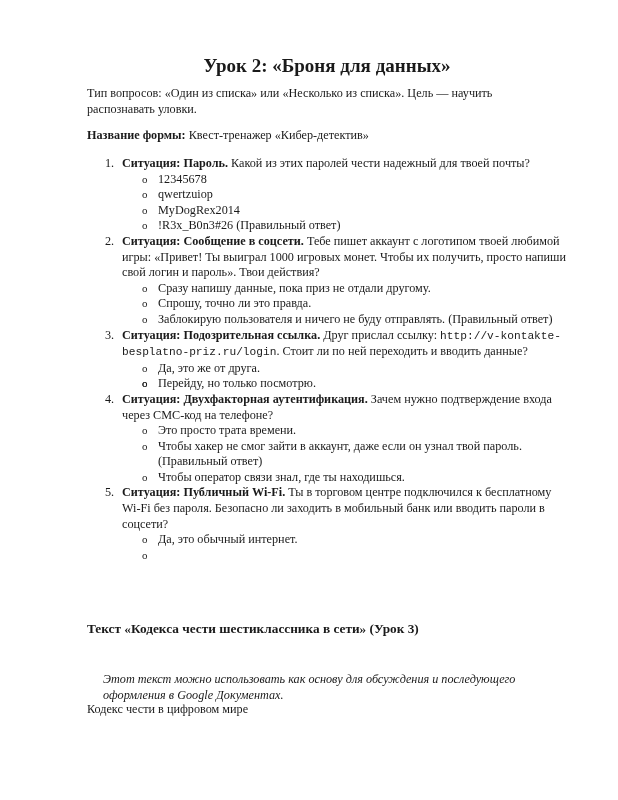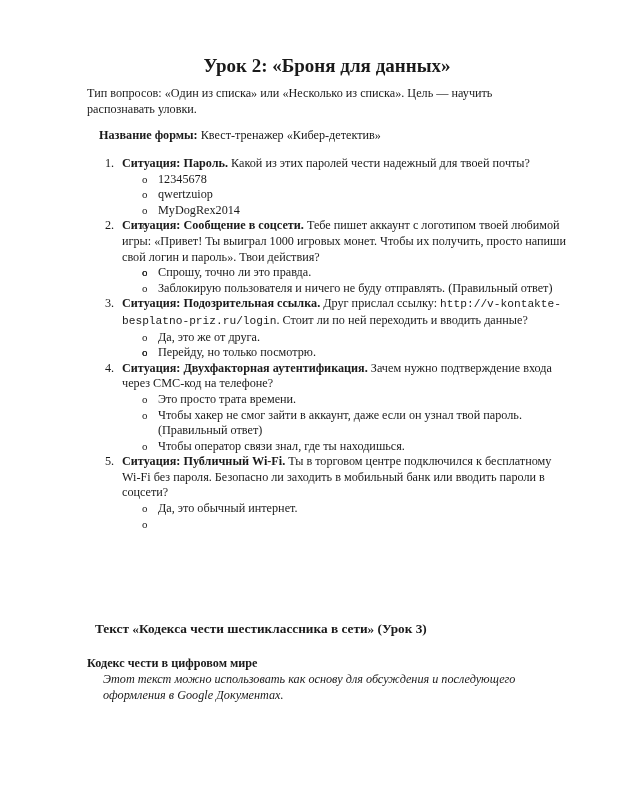--- a/index.html
+++ b/index.html
@@ -1,59 +1,59 @@
 <!DOCTYPE html>
 <html><head>
 <meta charset="utf-8">
 <style>
   html, body { margin: 0; padding: 0; background: #ffffff; }
   body { width: 618px; height: 800px; overflow: hidden; position: relative;
          font-family: "Liberation Serif", serif; color: #1a1a1a; font-size: 12.2px; line-height: 15.6px; }
   .page { position: absolute; left: 87px; top: 0; width: 480px; }
   .title { position: absolute; top: 58px; left: 0; width: 480px; text-align: center; font-weight: bold; font-size: 19px; }
   .intro { position: absolute; top: 86px; left: 0; width: 476px; }
-  .formname { position: absolute; top: 128px; left: 12px; }
+  .formname { position: absolute; top: 128px; left: 0; }
   .b { font-weight: bold; }
   .q-list { position: absolute; top: 156px; left: 0; width: 480px; margin: 0; padding: 0; list-style: none; }
   .q { position: relative; padding-left: 35px; }
   .q-num { position: absolute; left: 18px; top: 0; }
   .opts { margin: 0; padding: 0; list-style: none; }
   .opt { position: relative; padding-left: 36px; }
   .opt-bullet { position: absolute; left: 20px; top: 0; font-size: 11px; }
   .mono { font-family: "Liberation Mono", monospace; font-size: 11.2px; }
-  .h2 { position: absolute; top: 621px; left: 0; font-weight: bold; font-size: 13.3px; margin-left: 8px; }
+  .h2 { position: absolute; top: 621px; left: 0; font-weight: bold; font-size: 13.3px; }
   .intro2 { position: absolute; top: 672px; left: 0; width: 476px; font-style: italic; margin-left: 16px; }
-  .h3 { position: absolute; top: 656px; left: 0; font-weight: bold; }
+  .h3 { position: absolute; top: 702px; left: 0; font-weight: normal; }
 </style>
 </head>
 <body>
 
 <div class="page">
   <div class="title">Урок 2: «Броня для данных»</div>
   <div class="intro">Тип вопросов: «Один из списка» или «Несколько из списка». Цель — научить распознавать уловки.</div>
   <div class="formname">
     <span class="b">Название формы:</span><span> Квест-тренажер «Кибер-детектив»</span>
   </div>
 
   <ol class="q-list">
     <li class="q">
       <span class="q-num">1.</span>
       <span class="b">Ситуация: Пароль.</span><span> Какой из этих паролей чести надежный для твоей почты?</span>
       <ul class="opts">
         <li class="opt"><span class="opt-bullet">o</span><span>12345678</span></li>
         <li class="opt"><span class="opt-bullet">o</span><span>qwertzuiop</span></li>
         <li class="opt"><span class="opt-bullet">o</span><span>MyDogRex2014</span></li>
-        <li class="opt"><span class="opt-bullet">o</span></li>
+        <li class="opt"><span class="opt-bullet">o</span><span>!R3x_B0n3#26 (Правильный ответ)</span></li>
       </ul>
     </li>
     <li class="q">
       <span class="q-num">2.</span>
       <span class="b">Ситуация: Сообщение в соцсети.</span><span> Тебе пишет аккаунт с логотипом твоей любимой игры: «Привет! Ты выиграл 1000 игровых монет. Чтобы их получить, просто напиши свой логин и пароль». Твои действия?</span>
       <ul class="opts">
-        <li class="opt"><span class="opt-bullet">o</span></li>
+        <li class="opt"><span class="opt-bullet">o</span><span>Сразу напишу данные, пока приз не отдали другому.</span></li>
         <li class="opt"><span class="opt-bullet">o</span><span>Спрошу, точно ли это правда.</span></li>
         <li class="opt"><span class="opt-bullet">o</span><span>Заблокирую пользователя и ничего не буду отправлять. (Правильный ответ)</span></li>
       </ul>
     </li>
     <li class="q">
       <span class="q-num">3.</span>
       <span class="b">Ситуация: Подозрительная ссылка.</span><span> Друг прислал ссылку: </span><span class="mono">http://v-kontakte-besplatno-priz.ru/login</span><span>. Стоит ли по ней переходить и вводить данные?</span>
       <ul class="opts">
         <li class="opt"><span class="opt-bullet">o</span><span>Да, это же от друга.</span></li>
         <li class="opt"><span class="opt-bullet">o</span></li>

